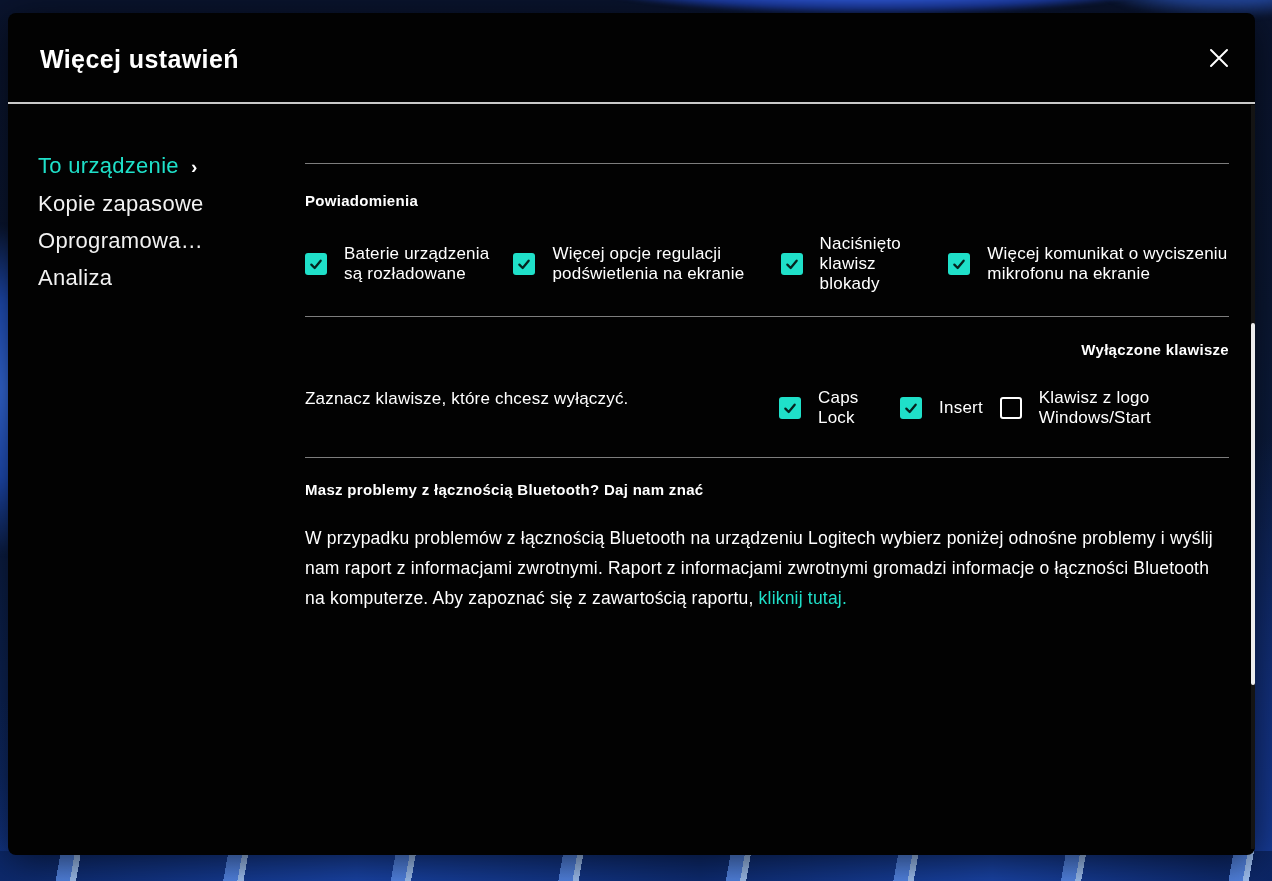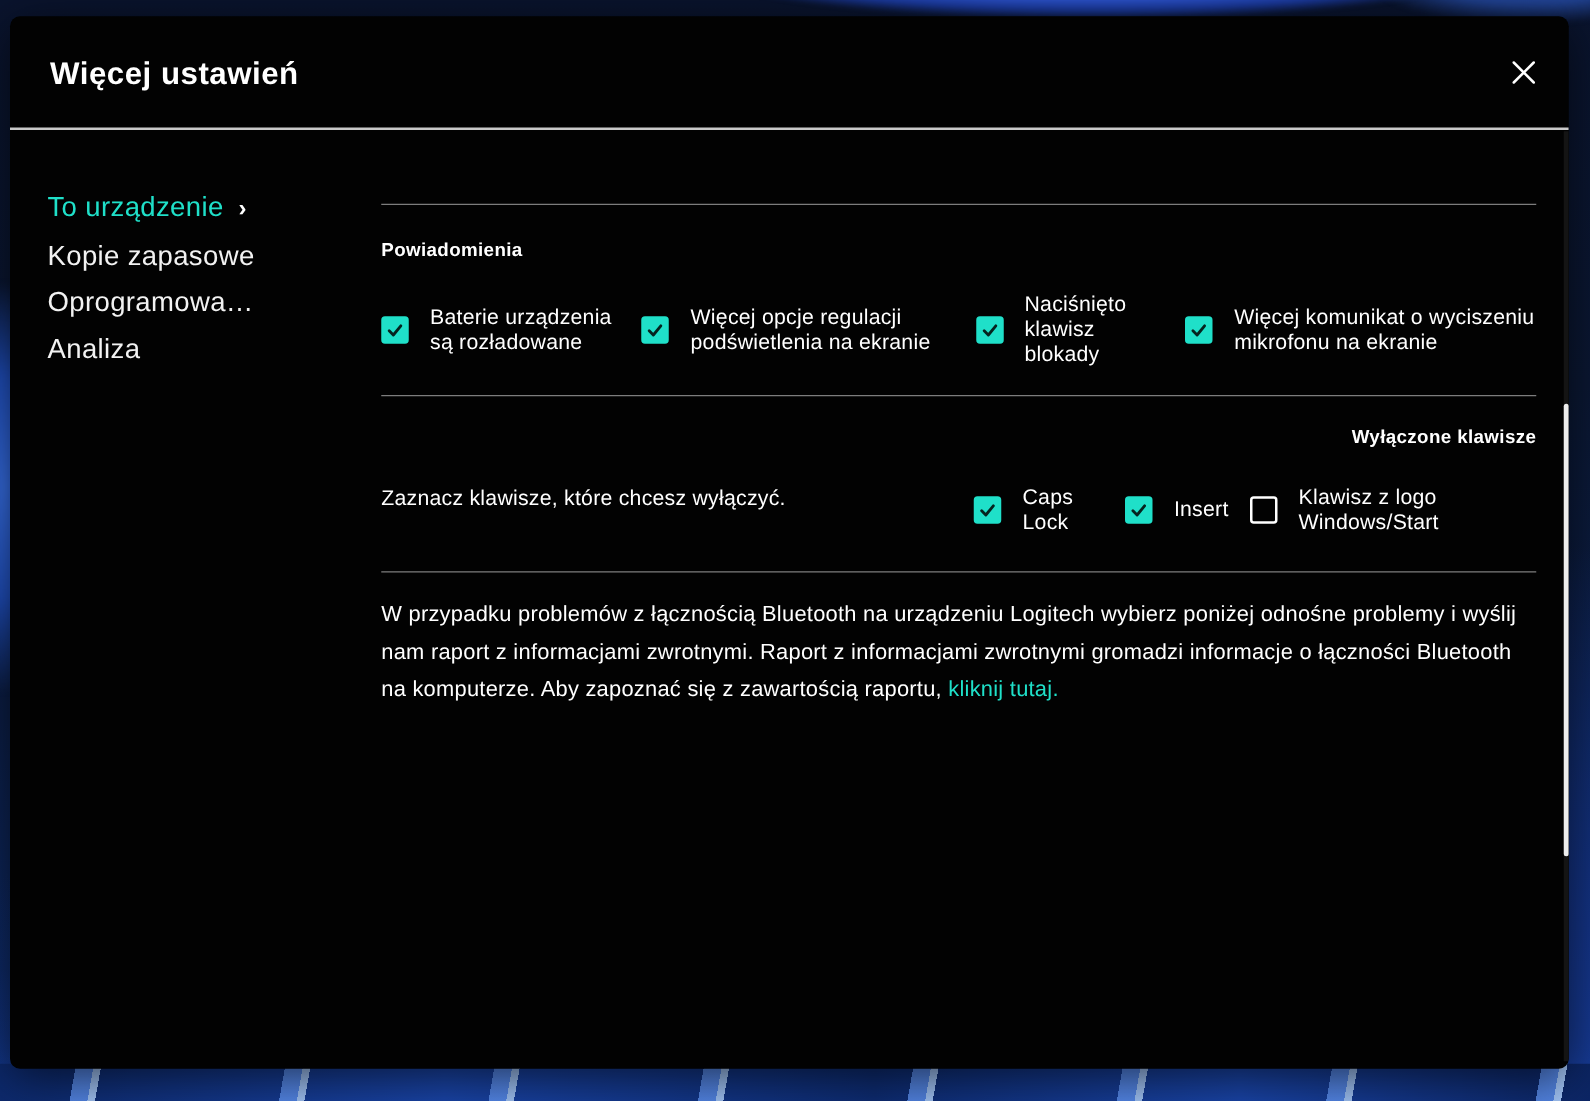--- a/index.html
+++ b/index.html
@@ -195,20 +195,21 @@
           </div>
           <div class="cb-row">
             <span class="cb"></span>
             <span class="cb-label">Klawisz z logo Windows/Start</span>
           </div>
         </div>
       </div>
 
       <div class="sep sep3"></div>
 
+      <div class="section-header hdr-bt">Masz problemy z łącznością Bluetooth? Daj nam znać</div>
 
       <div class="bt-text"><span>W przypadku problemów z łącznością Bluetooth na urządzeniu Logitech wybierz poniżej odnośne problemy i wyślij nam raport z informacjami zwrotnymi. Raport z informacjami zwrotnymi gromadzi informacje o łączności Bluetooth na komputerze. Aby zapoznać się z zawartością raportu, </span><a class="bt-link">kliknij tutaj.</a></div>
 
     </div>
 
     <div class="scroll-track">
       <div class="scroll-thumb"></div>
     </div>
 
   </div>

